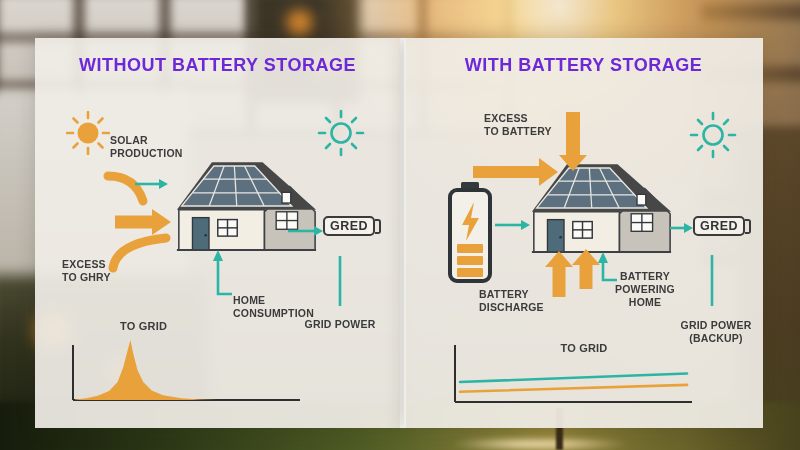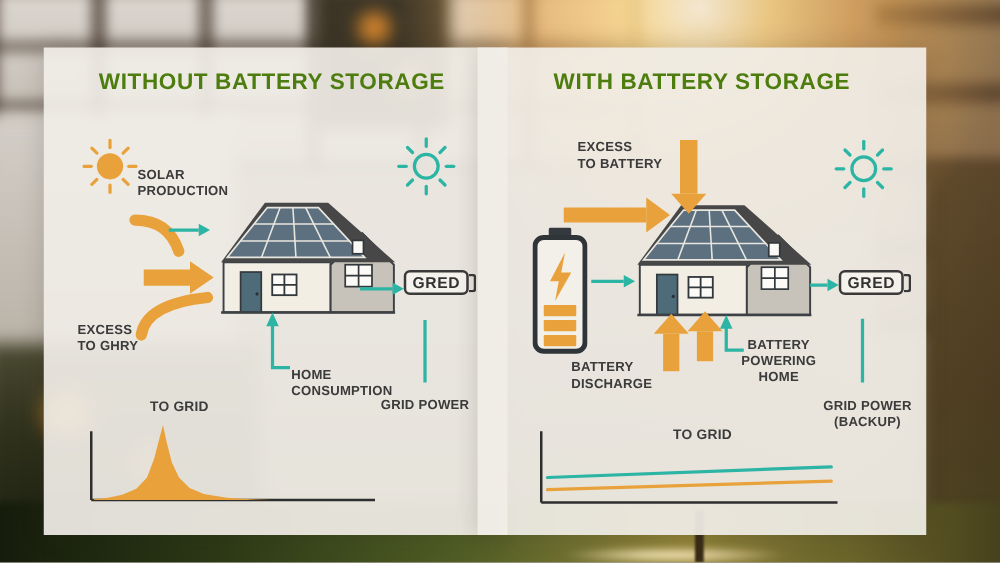--- a/index.html
+++ b/index.html
@@ -38,24 +38,24 @@
       linear-gradient(90deg,#141a0b 0%,#2c3816 22%,#4e5b24 45%,#6e7030 58%,#8a8338 68%,#4f5d26 82%,#2a3715 100%);}
   .bg-pole{left:556px;top:408px;width:7px;height:42px;background:#201c10;filter:blur(1px);}
   .bg-flare{left:300px;top:-120px;width:520px;height:420px;
     background:radial-gradient(circle at 50% 30%,rgba(255,252,238,.98) 0%,rgba(255,224,150,.9) 14%,rgba(243,178,92,.65) 32%,rgba(210,150,80,0) 62%);}
   .bg-warm{left:400px;top:0;width:400px;height:450px;
     background:linear-gradient(90deg,rgba(0,0,0,0) 0%,rgba(190,130,60,.28) 70%,rgba(120,80,40,.35) 100%);}
   
   .panel{position:absolute;top:38px;height:390px;background:rgba(240,237,230,.93);
          box-shadow:0 0 18px rgba(40,35,25,.18);}
   #panel-left{left:35px;width:365px;}
-  #panel-right{left:382px;width:359px;}
+  #panel-right{left:404px;width:359px;}
   .divider{position:absolute;top:38px;left:400px;width:6px;height:390px;background:#fdfdfb;}
   .panel-title{position:absolute;top:17px;left:0;right:0;text-align:center;
-    font-size:18px;font-weight:700;letter-spacing:.5px;color:#4d7c0f;}
+    font-size:18px;font-weight:700;letter-spacing:.5px;color:#6d28d9;}
   .lbl{position:absolute;font-weight:700;font-size:10.5px;line-height:1.25;
     letter-spacing:.2px;color:#3b3b3b;white-space:pre-line;}
   .ctr{text-align:center;}
   .abs{position:absolute;}
   .arrows{position:absolute;left:0;top:0;pointer-events:none;}
   
   .gred{position:absolute;display:flex;align-items:center;}
   .gred-box{border:2.5px solid #3a3a3a;border-radius:5px;background:rgba(252,250,246,.6);
     padding:1px 5px;font-weight:700;font-size:12.5px;letter-spacing:.5px;color:#333;}
   .gred-tab{width:4px;height:11px;border:2.5px solid #3a3a3a;border-left:none;

